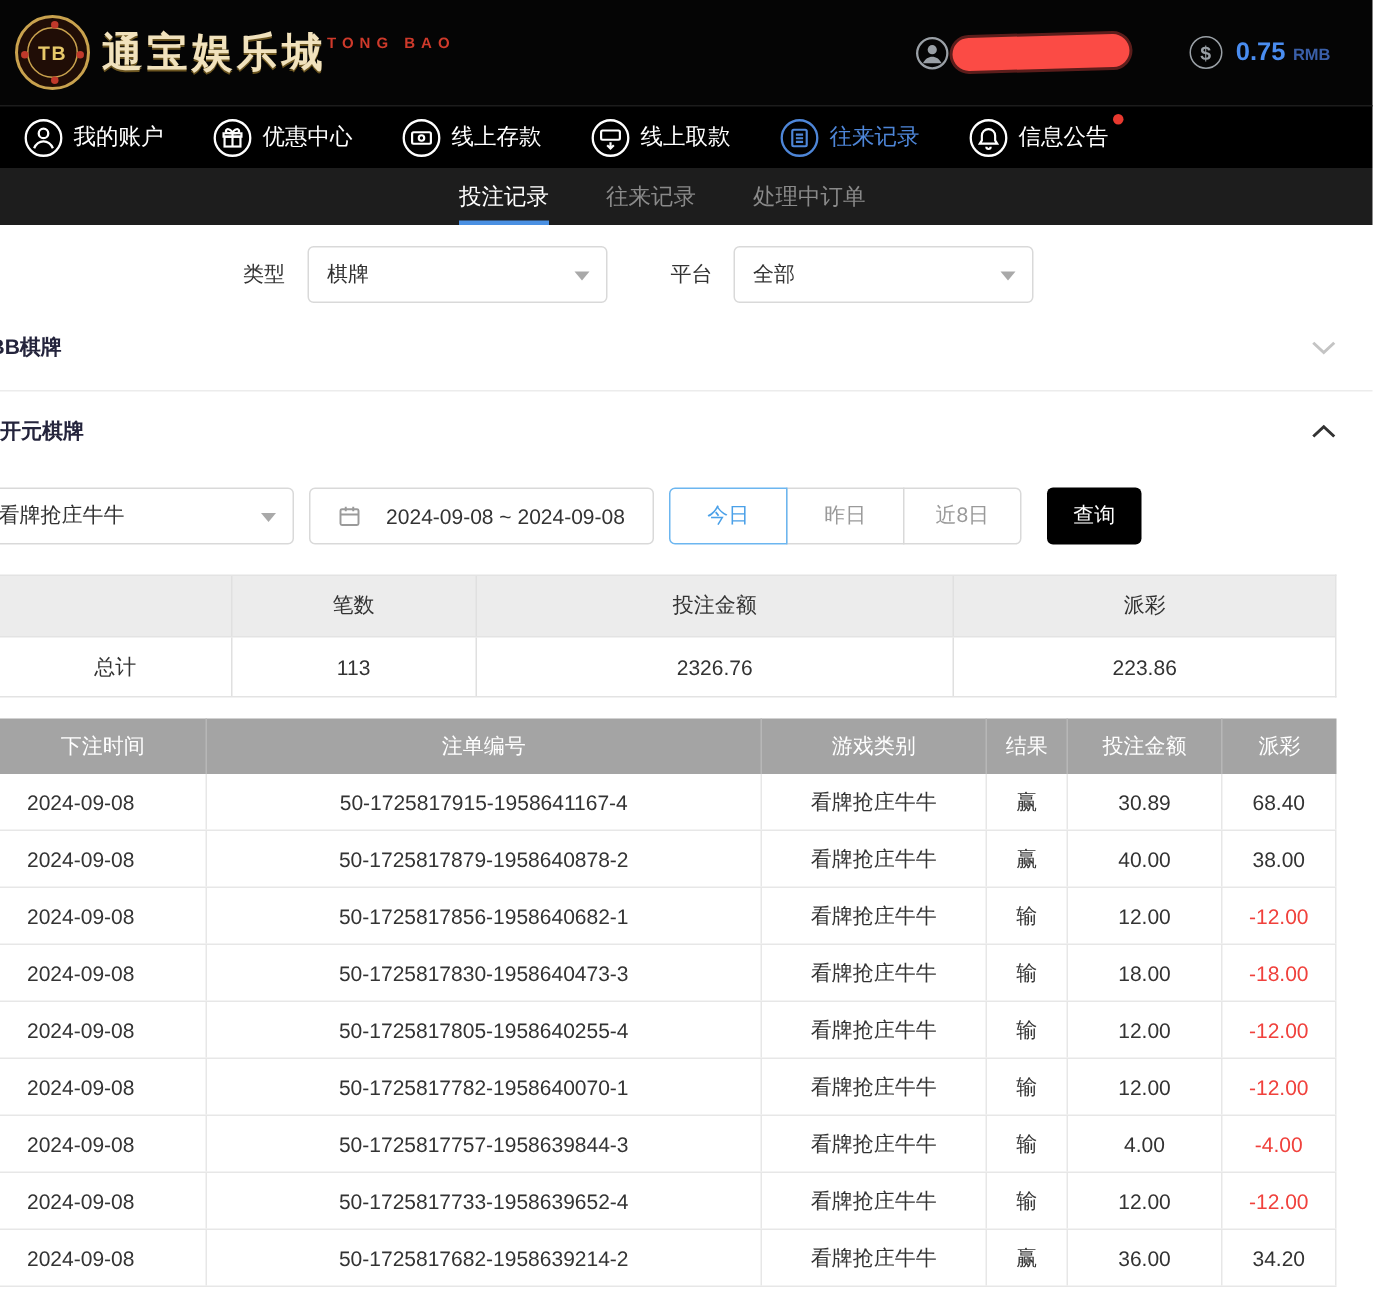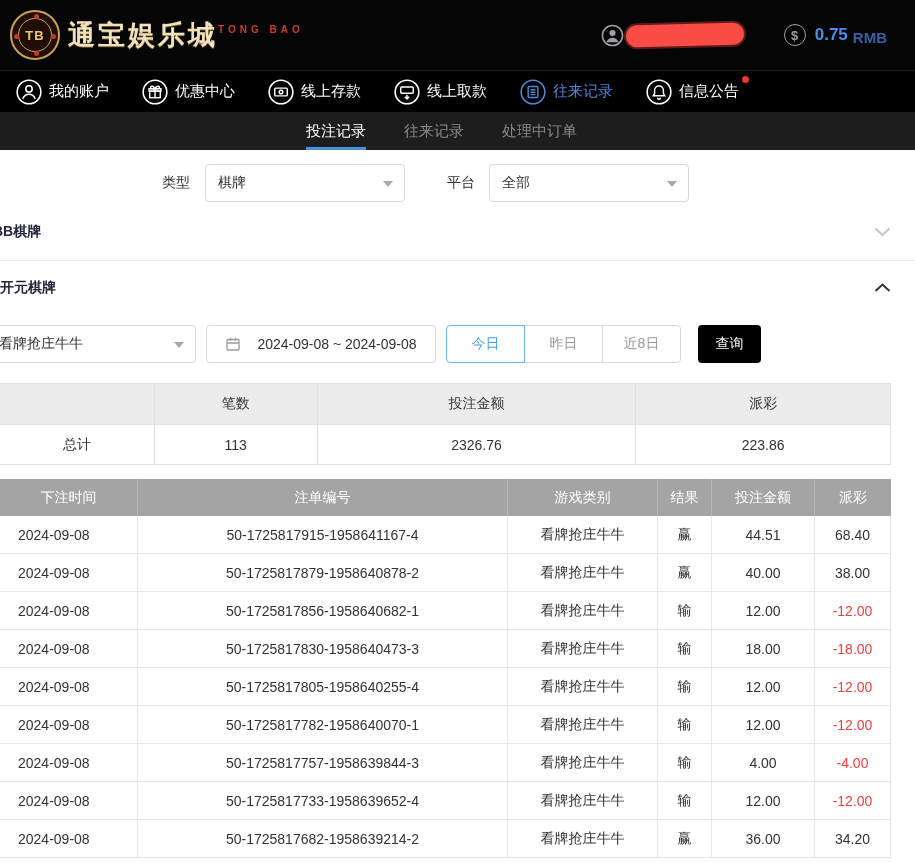--- a/index.html
+++ b/index.html
@@ -17,21 +17,21 @@
   .logo-badge .d3 { left:2px; top:22px; } .logo-badge .d4 { right:2px; top:22px; }
   .logo-text { display:flex; flex-direction:row; }
   .logo-title { color:#f1e2bd; font-size:27px; font-weight:bold; letter-spacing:3px; line-height:1; text-shadow:0 1px 0 #6b5520; }
   .logo-sub { color:#cf3a2b; font-size:10px; font-weight:bold; letter-spacing:4px; text-align:right; margin-top:2px; }
 
   .header-right { margin-left:auto; display:flex; align-items:center; }
   .avatar-icon { width:23px; height:23px; color:#9aa0a6; }
   .redacted { width:118px; height:22px; background:#fb4b45; border-radius:12px; margin-left:2px; transform:rotate(-1.5deg); box-shadow:0 0 0 2px rgba(251,75,69,.35); }
   .coin-icon { width:22px; height:22px; border:1.6px solid #9aa0a6; border-radius:50%; color:#9aa0a6; font-size:13px; display:flex; align-items:center; justify-content:center; margin-left:40px; font-weight:bold; }
   .balance-amount { color:#4a8df0; font-size:17px; font-weight:bold; margin-left:9px; }
-  .balance-cur { color:#3a5fa8; font-size:15px; font-weight:bold; margin-left:5px; margin-top:4px;text-align:right; }
+  .balance-cur { color:#3a5fa8; font-size:11px; font-weight:bold; margin-left:5px; margin-top:4px;text-align:right; }
 
   
   .main-nav { height:42px; background:#000; display:flex; align-items:center; padding-left:16px; gap:33px; border-top:1px solid #1c1c1c; }
   .nav-item { display:flex; align-items:center; gap:7px; color:#fff; font-size:15px; cursor:pointer; position:relative; }
   .nav-item svg { width:26px; height:26px; display:block; }
   .nav-item.active { color:#4e86d8; }
   .nav-badge { position:absolute; top:-3px; right:-10px; width:7px; height:7px; border-radius:50%; background:#e8392f; }
 
   
   .subnav { height:38px; background:#1d1d1d; display:flex; align-items:stretch; justify-content:center; gap:38px; padding-right:32px; }
@@ -254,21 +254,21 @@
       <div class="dt-hcell dc-bet">投注金额</div>
       <div class="dt-hcell dc-payout">派彩</div>
     </div>
     <div>
 
         <div class="dt-row">
           <div class="dt-cell dc-time">2024-09-08</div>
           <div class="dt-cell dc-id">50-1725817915-1958641167-4</div>
           <div class="dt-cell dc-game">看牌抢庄牛牛</div>
           <div class="dt-cell dc-result">赢</div>
-          <div class="dt-cell dc-bet">44.51</div>
+          <div class="dt-cell dc-bet">30.89</div>
           <div class="dt-cell dc-payout">68.40</div>
         </div>
 
         <div class="dt-row">
           <div class="dt-cell dc-time">2024-09-08</div>
           <div class="dt-cell dc-id">50-1725817879-1958640878-2</div>
           <div class="dt-cell dc-game">看牌抢庄牛牛</div>
           <div class="dt-cell dc-result">赢</div>
           <div class="dt-cell dc-bet">40.00</div>
           <div class="dt-cell dc-payout">38.00</div>

